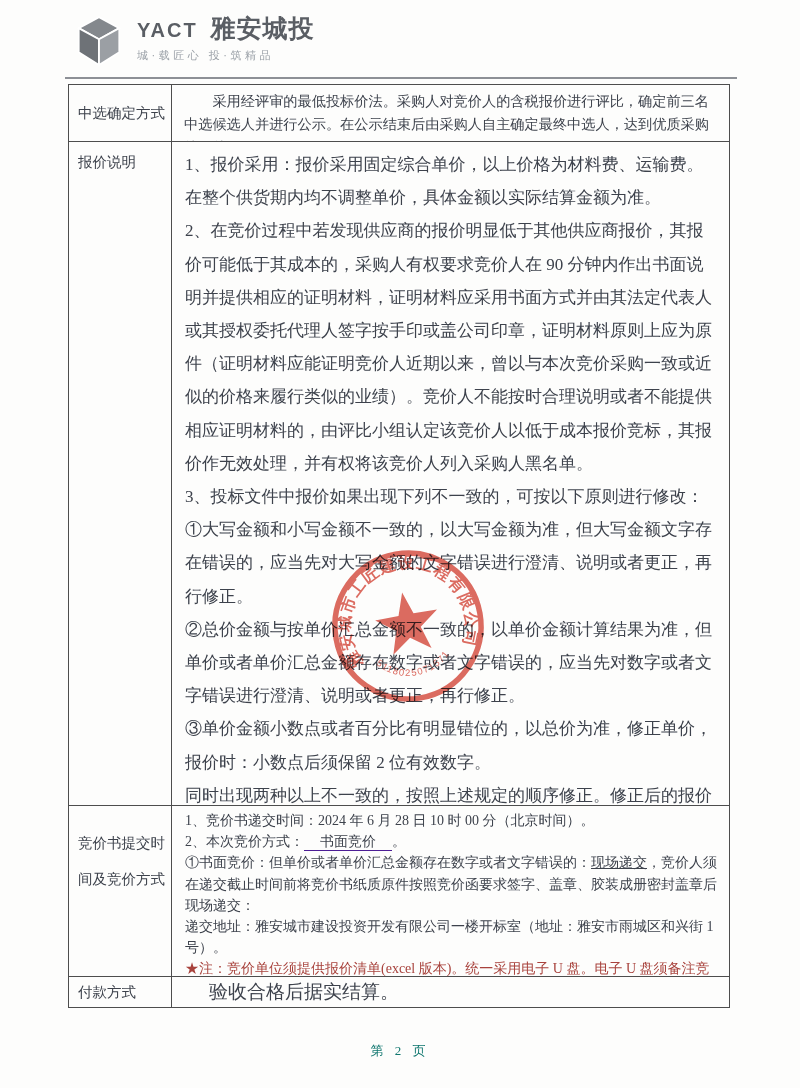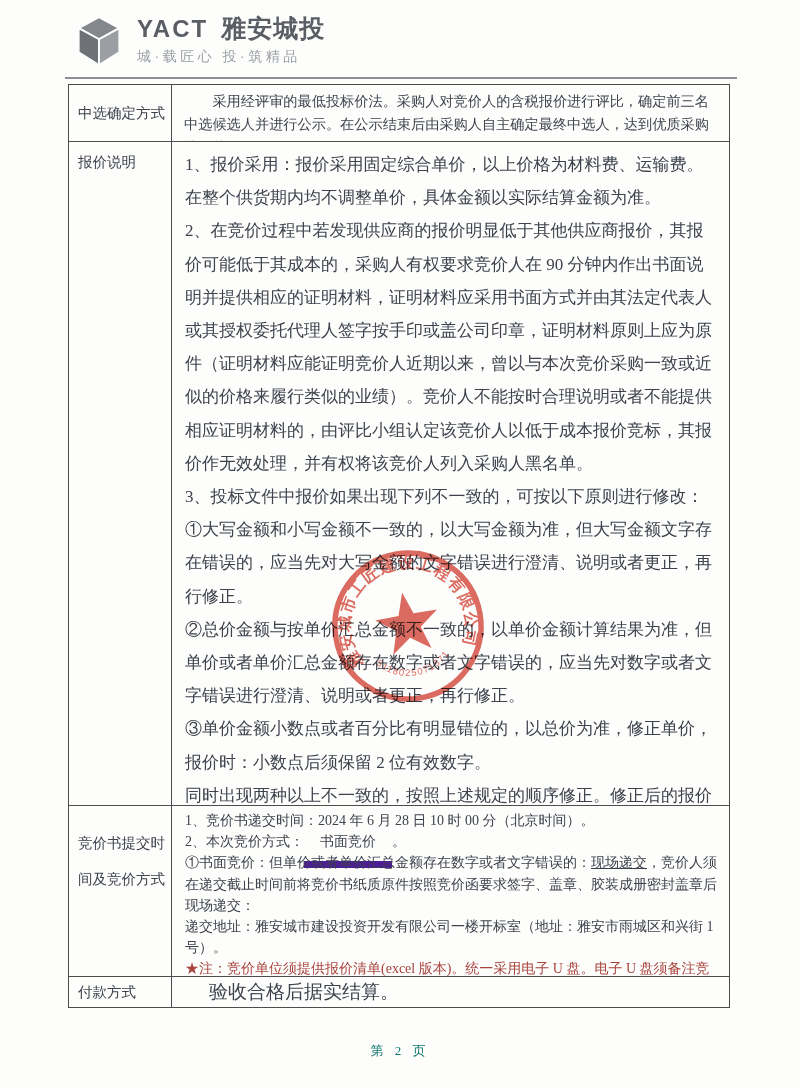--- a/index.html
+++ b/index.html
@@ -8,23 +8,23 @@
     position:relative; width:800px; height:1088px; margin:0 auto;
     background:#fdfdfc; overflow:hidden;
     font-family:"Liberation Serif","DejaVu Serif",serif;
     color:#3d424c;
   }
   
   .header { position:absolute; left:75px; top:12px; display:flex; align-items:flex-start; }
   .logo-cube { width:48px; height:56px; margin-top:2px; }
   .brand-text { margin-left:14px; font-family:"Liberation Sans","DejaVu Sans",sans-serif; }
   .brand-line1 { display:flex; align-items:baseline; }
-  .brand-acronym { font-size:24px; font-weight:bold; color:#5a5e64; letter-spacing:2px; }
+  .brand-acronym { font-size:20px; font-weight:bold; color:#5a5e64; letter-spacing:2px; }
   .brand-name { font-size:25px; font-weight:bold; color:#5a5e64; margin-left:13px; letter-spacing:1px; }
-  .brand-tagline { margin-top:3px; font-size:14px; color:#9aa0a7; letter-spacing:3.5px; }
+  .brand-tagline { margin-top:3px; font-size:11px; color:#9aa0a7; letter-spacing:3.5px; }
   .header-rule { position:absolute; left:65px; top:77px; width:672px; height:0; border-top:2px solid #8d9096; }
   
   .spec-table { position:absolute; left:68px; top:84px; width:662px; border:1px solid #4d4d4d; }
   .trow { display:flex; border-top:1px solid #4d4d4d; overflow:hidden; }
   .trow:first-child { border-top:none; }
   .cell-label {
     width:103px; flex:0 0 103px; border-right:1px solid #4d4d4d;
     font-size:14.5px; padding-left:9px; padding-right:6px; color:#3d424c;
   }
   .cell-content { flex:1; overflow:hidden; }
@@ -34,21 +34,21 @@
   .row-selection .cell-content p { text-indent:2em; }
   .row-pricing { height:664px; }
   .row-pricing .cell-label { padding-top:11px; }
   .row-pricing .cell-content { padding:6px 10px 0 13px; font-size:17px; line-height:33.2px; }
   .row-submission { height:171px; }
   .row-submission .cell-label { padding-top:19px; line-height:36px; }
   .row-submission .cell-content { padding:4px 10px 0 13px; font-size:14px; line-height:21.2px; }
   .row-payment { height:31px;gap:24px; }
   .row-payment .cell-label { display:flex; align-items:center; }
   .row-payment .cell-content { display:flex; align-items:center; padding-left:13px; font-size:19px; }
-  .u-pad { border-bottom:7px solid #4c1d95; padding:0 16px 12px 16px; }
+  .u-pad { border-bottom:1px solid #4c1d95; padding:0 16px 1px 16px; }
   .u-plain { text-decoration:underline; }
   .red-note { color:#a8423c; }
   
   .seal { position:absolute; left:323px; top:541px; width:170px; height:170px;
           transform:rotate(-10deg); opacity:.82; mix-blend-mode:multiply; pointer-events:none; }
   .seal text { fill:#d64b3e; }
   
   .footer { position:absolute; left:0; top:1042px; width:100%; text-align:center;
             font-size:13px; color:#0f766e; letter-spacing:4px; }
 </style>

